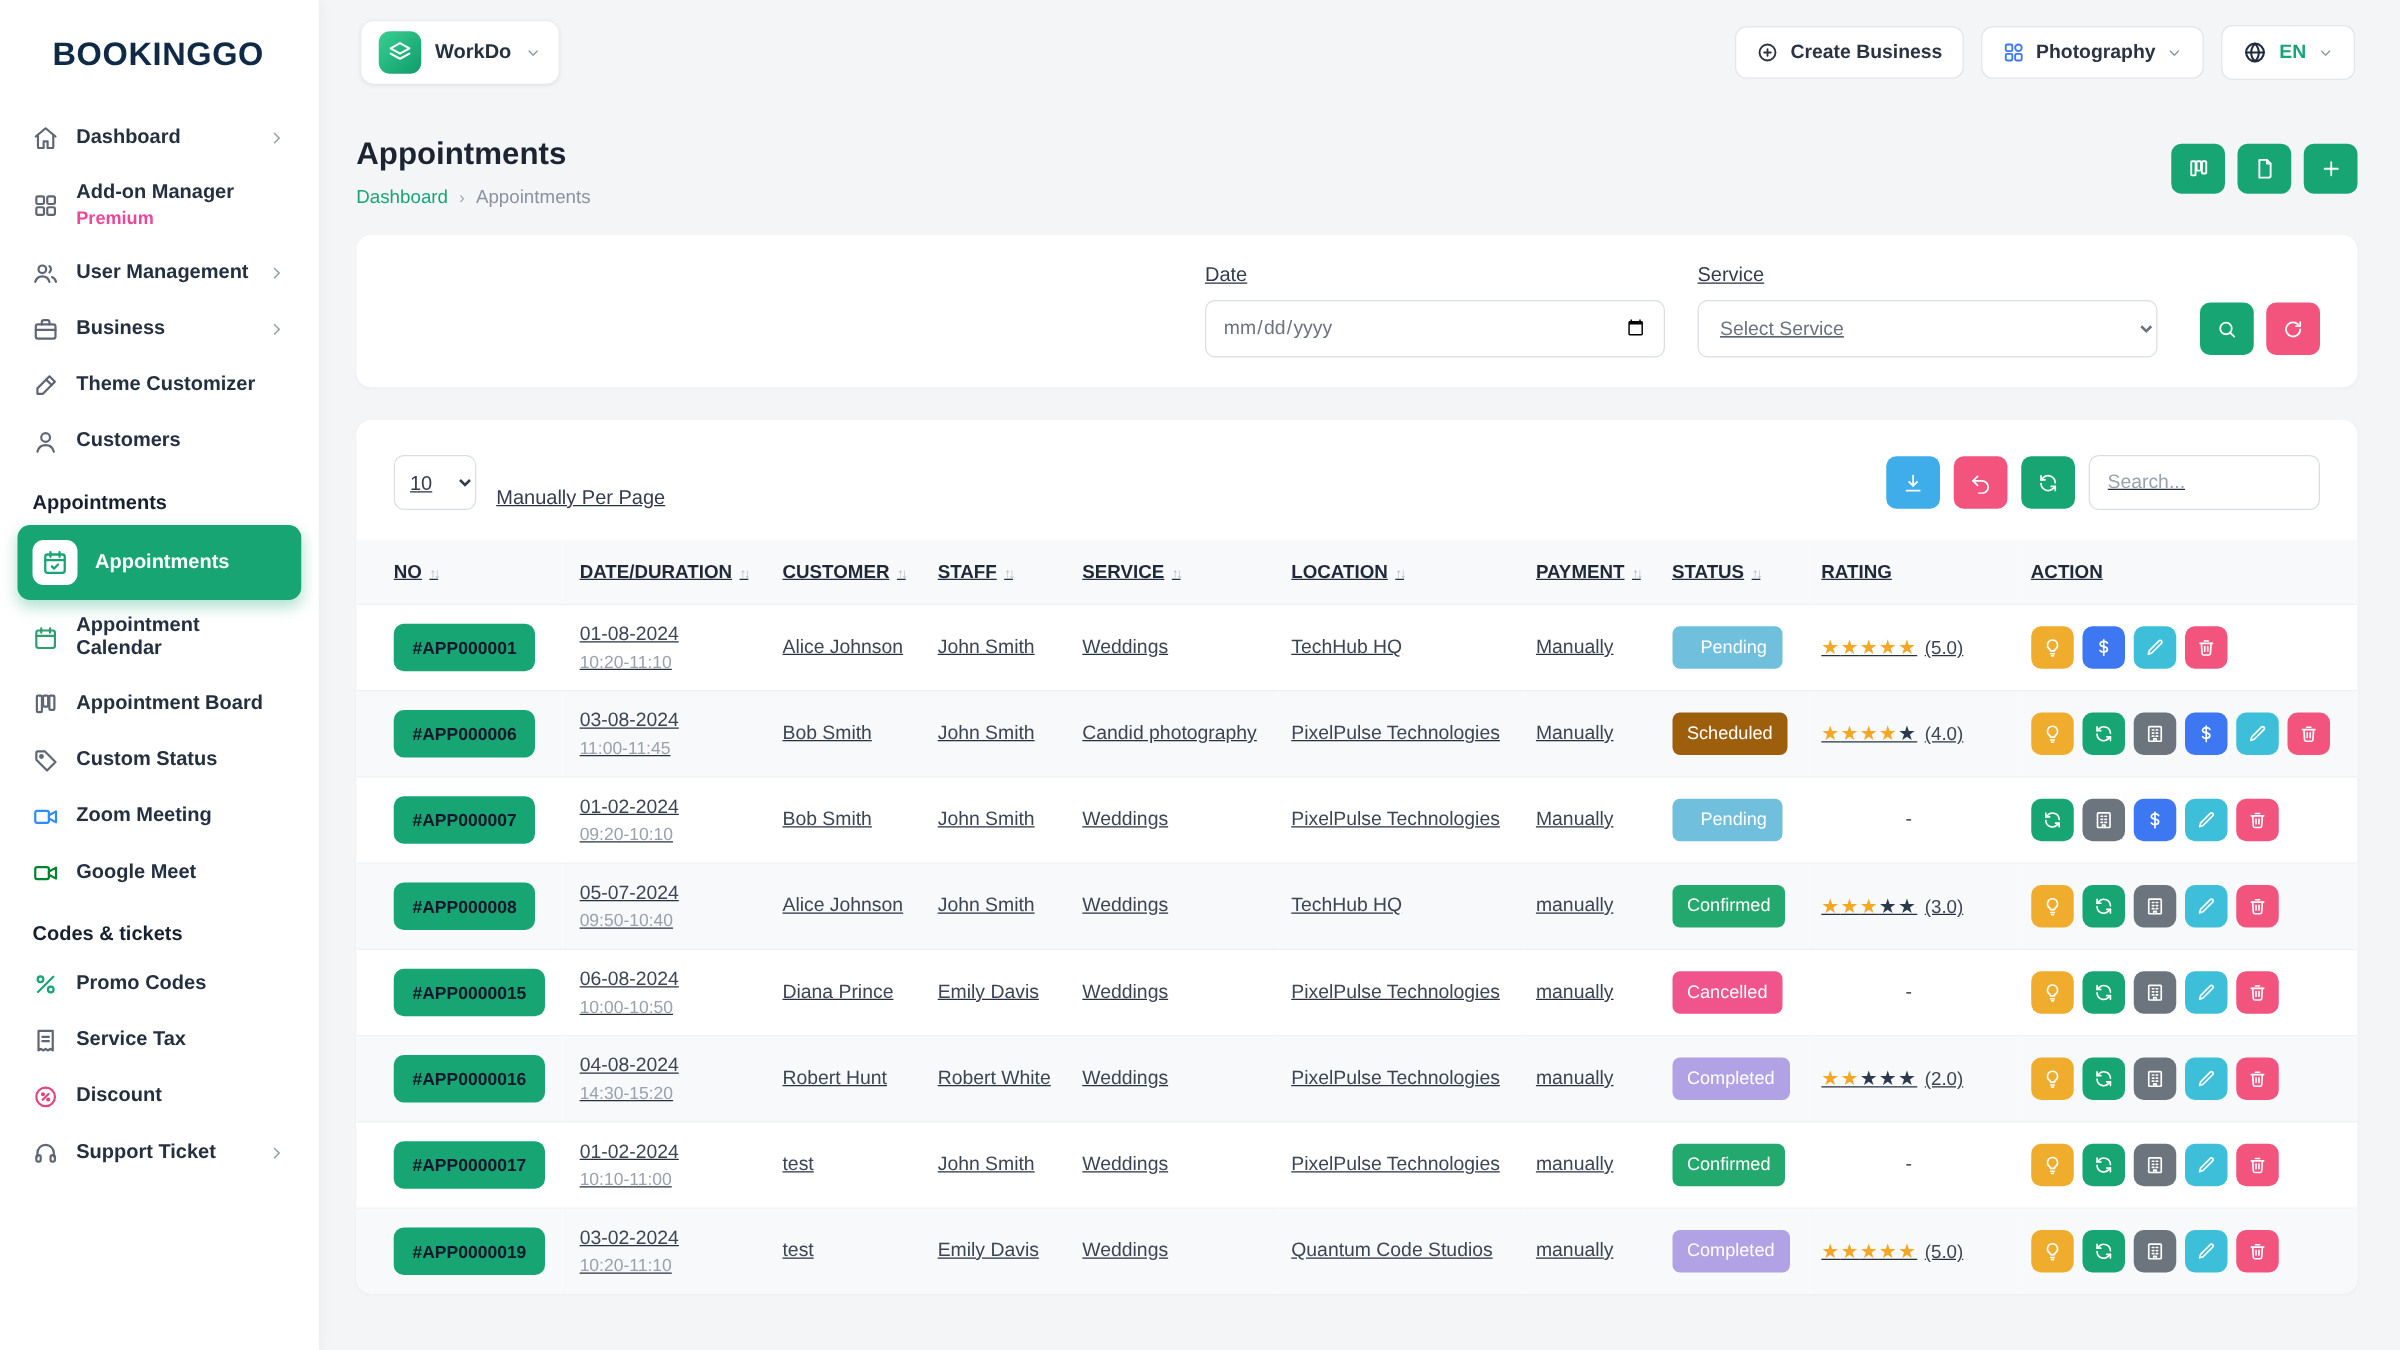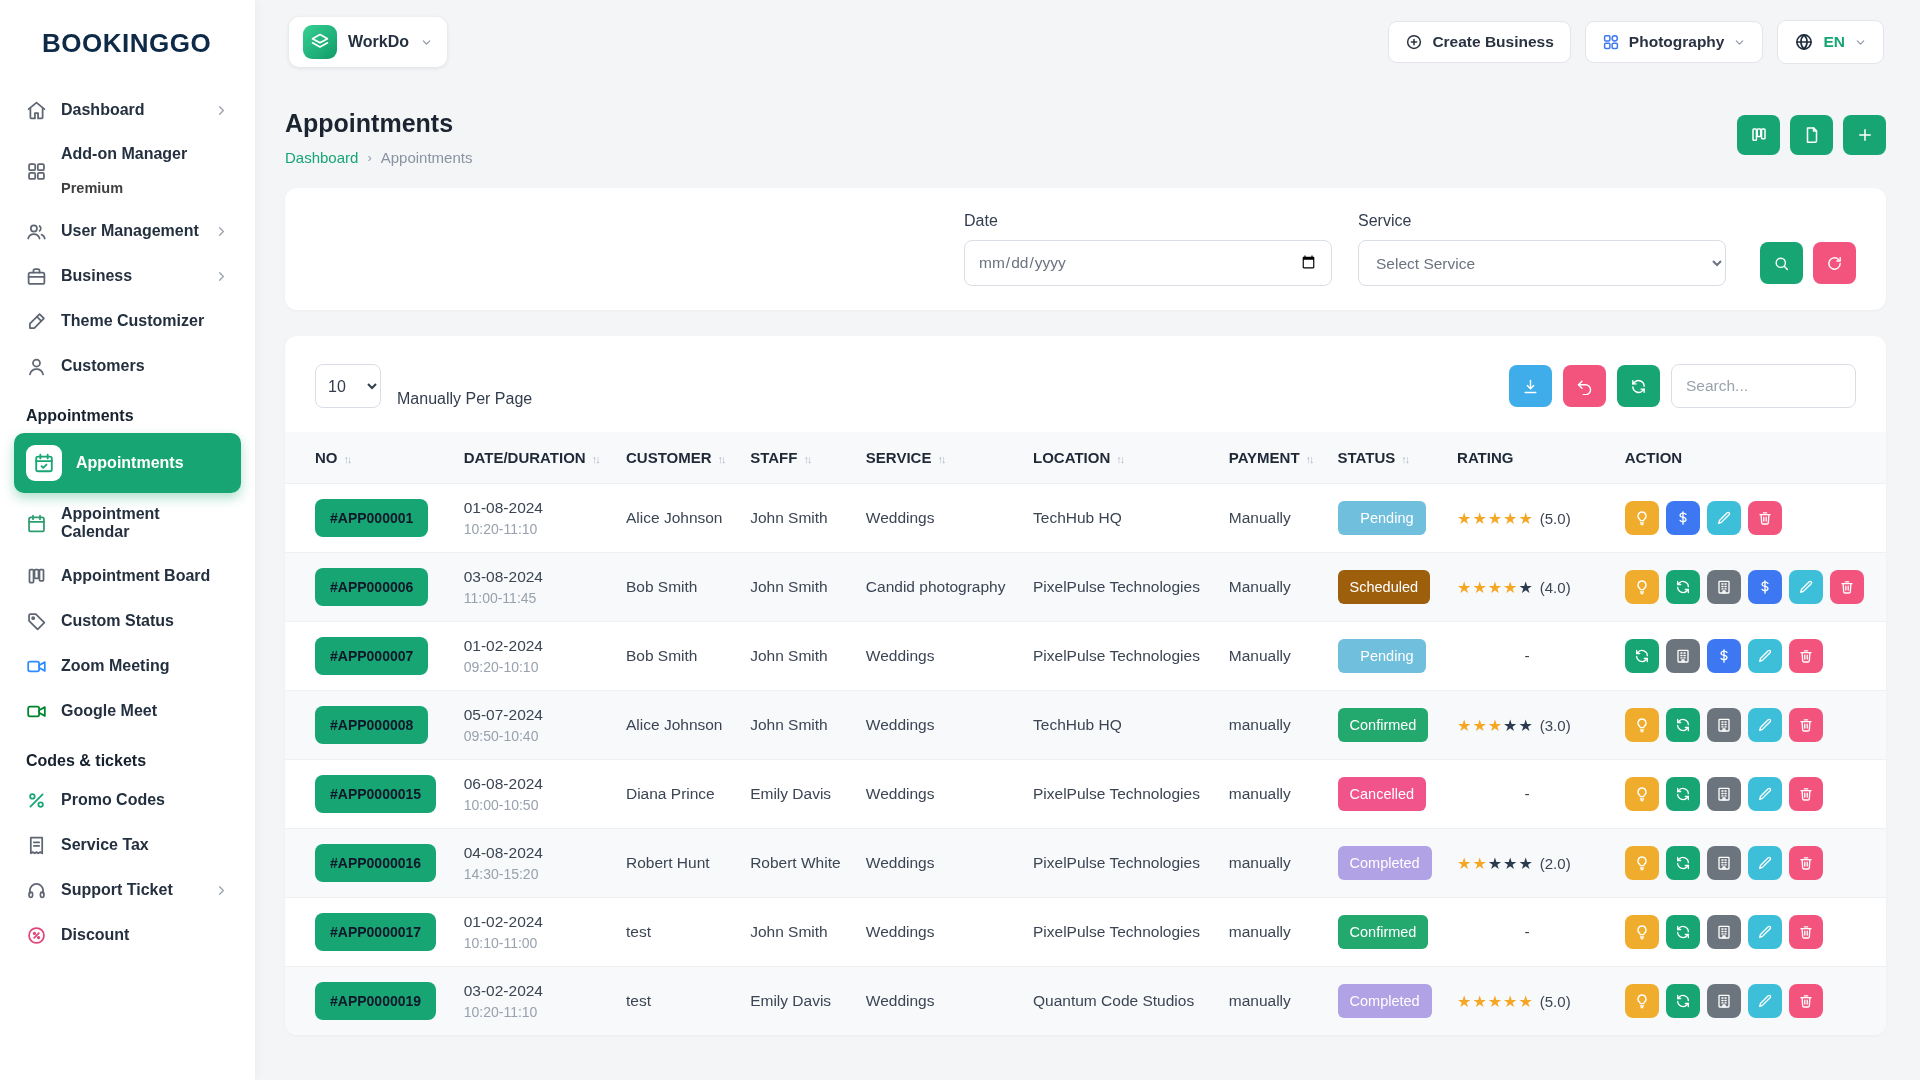--- a/index.html
+++ b/index.html
@@ -26,21 +26,21 @@
     letter-spacing: .5px; color: #0e2a47;
   }
   .nav { padding: 2px 14px 0; }
   .nav-item {
     display: flex; align-items: center; gap: 14px;
     padding: 12px 12px; border-radius: 10px; cursor: pointer;
     color: #24303f; font-size: 16px; font-weight: 600; line-height: 1.15;
   }
   .nav-icon { width: 21px; height: 21px; min-width: 21px; color: #5f6673; }
   .nav-label { display: flex; flex-direction: column; }
-  .nav-sub { color: #404040; font-size: 14.5px; font-weight: 600; margin-top: 17px; }
+  .nav-sub { color: #ec4899; font-size: 14.5px; font-weight: 600; margin-top: 4px; }
   .chev { margin-left: auto; width: 15px; height: 15px; color: #9aa2ad; display: inline-flex; }
   .nav-item.active {
     background: var(--primary); color: #fff;
     box-shadow: 0 5px 12px rgba(23,166,115,.35);
   }
   .nav-item.active .nav-icon {
     background: #fff; color: var(--primary);
     width: 36px; height: 36px; min-width: 36px; border-radius: 9px; padding: 7px;
   }
   .nav-section { font-size: 16px; font-weight: 700; color: #16202e; padding: 18px 12px 8px; }
@@ -81,21 +81,21 @@
   .bc-sep { color: #9aa2ad; font-size: 13px; }
   .bc-cur { color: #8a93a2; }
   .page-actions { display: flex; gap: 10px; margin-top: 6px; }
   .pa-btn {
     width: 43px; height: 40px; border: none; border-radius: 8px;
     background: var(--primary); color: #fff;
     display: flex; align-items: center; justify-content: center; cursor: pointer;
   }
   .pa-btn .icon { width: 18px; height: 18px; }
 
-  .card { background: #fff; border-radius: 12px; box-shadow: 0 1px 3px rgba(25,35,50,.04); }
+  .card { background: #fff; border-radius: 12px; box-shadow: 0 1px 3px rgba(25,35,50,.04); text-decoration: underline; }
 
   
   .filter-card {
     margin-top: 22px; padding: 24px 30px;
     display: flex; justify-content: flex-end; align-items: flex-end; gap: 26px;
   }
   .fgroup { display: flex; flex-direction: column; }
   .fgroup label { font-size: 16px; color: #333d4d; margin-bottom: 10px; font-weight: 500; }
   .finput {
     height: 46px; width: 368px; border: 1px solid #d9dee4; border-radius: 8px;
@@ -341,47 +341,47 @@
           <svg viewBox="0 0 24 24" fill="none" stroke="currentColor" stroke-width="2" stroke-linecap="round" stroke-linejoin="round">
             <path d="M5.5 3h13v18l-2.2-1.5L14 21l-2-1.5L10 21l-2.3-1.5L5.5 21z"></path>
             <path d="M9 8.5h6M9 12.5h6"></path>
           </svg>
         </span>
         <span class="nav-label">
           <span>Service Tax</span>
         </span>
       </div>
       <div class="nav-item">
-        <span class="icon nav-icon">
-          <svg viewBox="0 0 24 24" fill="none" stroke="currentColor" stroke-width="2" stroke-linecap="round" stroke-linejoin="round">
-            <path d="M4.5 15V12a7.5 7.5 0 0 1 15 0v3"></path>
-            <rect x="3.5" y="13.8" width="4" height="6" rx="1.8"></rect>
-            <rect x="16.5" y="13.8" width="4" height="6" rx="1.8"></rect>
-          </svg>
-        </span>
-        <span class="nav-label">
-          <span>Support Ticket</span>
-        </span>
-        <span class="chev">
-          <svg viewBox="0 0 24 24" fill="none" stroke="currentColor" stroke-width="2" stroke-linecap="round" stroke-linejoin="round">
-            <path d="m9 6 6 6-6 6"></path>
-          </svg>
-        </span>
-      </div>
-      <div class="nav-item">
         <span class="icon nav-icon" style="color: rgb(224, 69, 123);">
           <svg viewBox="0 0 24 24" fill="none" stroke="currentColor" stroke-width="2" stroke-linecap="round" stroke-linejoin="round">
             <circle cx="12" cy="12" r="8.5"></circle>
             <path d="m9.3 14.7 5.4-5.4"></path>
             <circle cx="9.6" cy="9.6" r=".9"></circle>
             <circle cx="14.4" cy="14.4" r=".9"></circle>
           </svg>
         </span>
         <span class="nav-label">
           <span>Discount</span>
+        </span>
+      </div>
+      <div class="nav-item">
+        <span class="icon nav-icon">
+          <svg viewBox="0 0 24 24" fill="none" stroke="currentColor" stroke-width="2" stroke-linecap="round" stroke-linejoin="round">
+            <path d="M4.5 15V12a7.5 7.5 0 0 1 15 0v3"></path>
+            <rect x="3.5" y="13.8" width="4" height="6" rx="1.8"></rect>
+            <rect x="16.5" y="13.8" width="4" height="6" rx="1.8"></rect>
+          </svg>
+        </span>
+        <span class="nav-label">
+          <span>Support Ticket</span>
+        </span>
+        <span class="chev">
+          <svg viewBox="0 0 24 24" fill="none" stroke="currentColor" stroke-width="2" stroke-linecap="round" stroke-linejoin="round">
+            <path d="m9 6 6 6-6 6"></path>
+          </svg>
         </span>
       </div>
     </nav>
 </aside>
 
 <div class="main">
   <header class="topbar">
     <button class="workspace-btn">
       <span class="icon ws-icon">
           <svg viewBox="0 0 24 24" fill="none" stroke="currentColor" stroke-width="2" stroke-linecap="round" stroke-linejoin="round">

